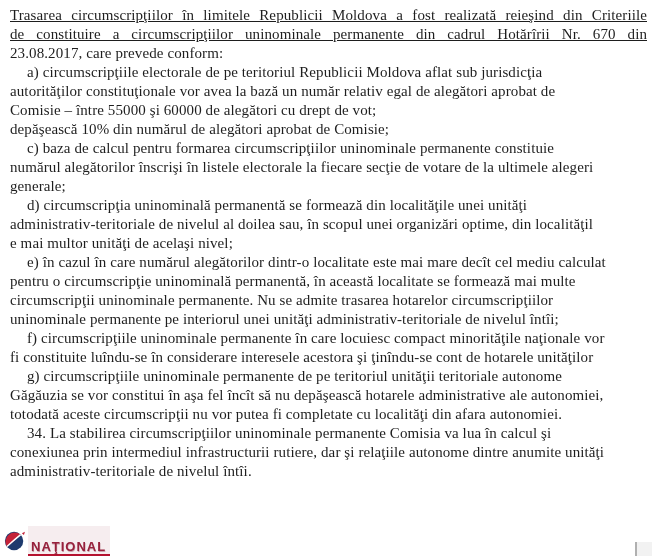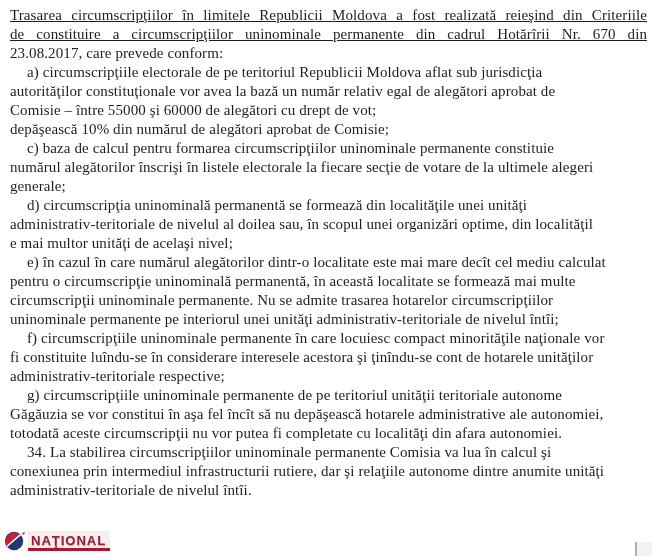--- a/index.html
+++ b/index.html
@@ -30,21 +30,21 @@
     position:absolute;left:4px;top:529px;height:24px;
     display:flex;align-items:center;z-index:5;
   }
   .logo-icon{display:inline-block;width:22px;height:22px;margin-right:2px;flex:0 0 auto;}
   .brand{
     font-family:"Liberation Sans","DejaVu Sans",sans-serif;
     font-weight:bold;font-size:13px;letter-spacing:1px;
     color:var(--brand,#97213c);
     background:var(--brand-bg,#f6edef);
     border-bottom:3px solid var(--brand-bar,#b5122f);
-    padding:2px 4px 0 3px;line-height:15px;
+    padding:13px 4px 0 3px;line-height:15px;
     text-shadow:0.5px 0.5px 0 rgba(120,20,45,.35);
   }
   
   .scroll-corner{
     position:absolute;right:0;top:542px;width:15px;height:14px;
     background:var(--corner-bg,#f2f2f2);
     border-left:2px solid var(--corner-border,#b0b0b0);
   }
 </style>
 </head>
@@ -76,21 +76,20 @@
     </div>
     <div class="para">
       <div class="line" style="padding-left: 17px;">e) în cazul în care numărul alegătorilor dintr-o localitate este mai mare decît cel mediu calculat</div>
       <div class="line">pentru o circumscripţie uninominală permanentă, în această localitate se formează mai multe</div>
       <div class="line">circumscripţii uninominale permanente. Nu se admite trasarea hotarelor circumscripţiilor</div>
       <div class="line">uninominale permanente pe interiorul unei unităţi administrativ-teritoriale de nivelul întîi;</div>
     </div>
     <div class="para">
       <div class="line" style="padding-left: 17px;">f) circumscripţiile uninominale permanente în care locuiesc compact minorităţile naţionale vor</div>
       <div class="line">fi constituite luîndu-se în considerare interesele acestora şi ţinîndu-se cont de hotarele unităţilor</div>
-      <div class="line">administrativ-teritoriale respective;</div>
     </div>
     <div class="para">
       <div class="line" style="padding-left: 17px;">g) circumscripţiile uninominale permanente de pe teritoriul unităţii teritoriale autonome</div>
       <div class="line">Găgăuzia se vor constitui în aşa fel încît să nu depăşească hotarele administrative ale autonomiei,</div>
       <div class="line">totodată aceste circumscripţii nu vor putea fi completate cu localităţi din afara autonomiei.</div>
     </div>
     <div class="para">
       <div class="line" style="padding-left: 17px;">34.  La stabilirea circumscripţiilor uninominale permanente Comisia va lua în calcul şi</div>
       <div class="line">conexiunea prin intermediul infrastructurii rutiere, dar şi relaţiile autonome dintre anumite unităţi</div>
       <div class="line">administrativ-teritoriale de nivelul întîi.</div>

